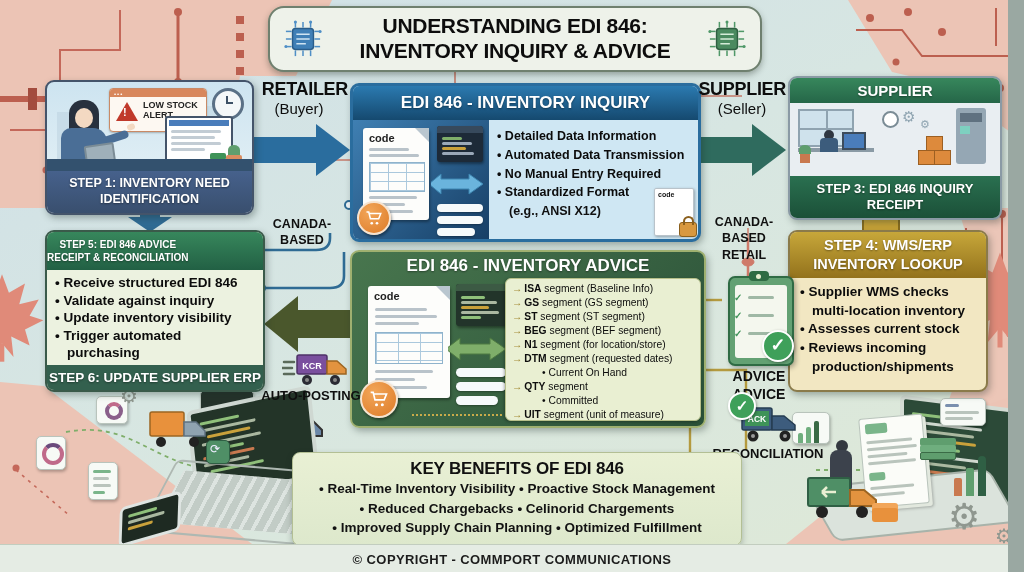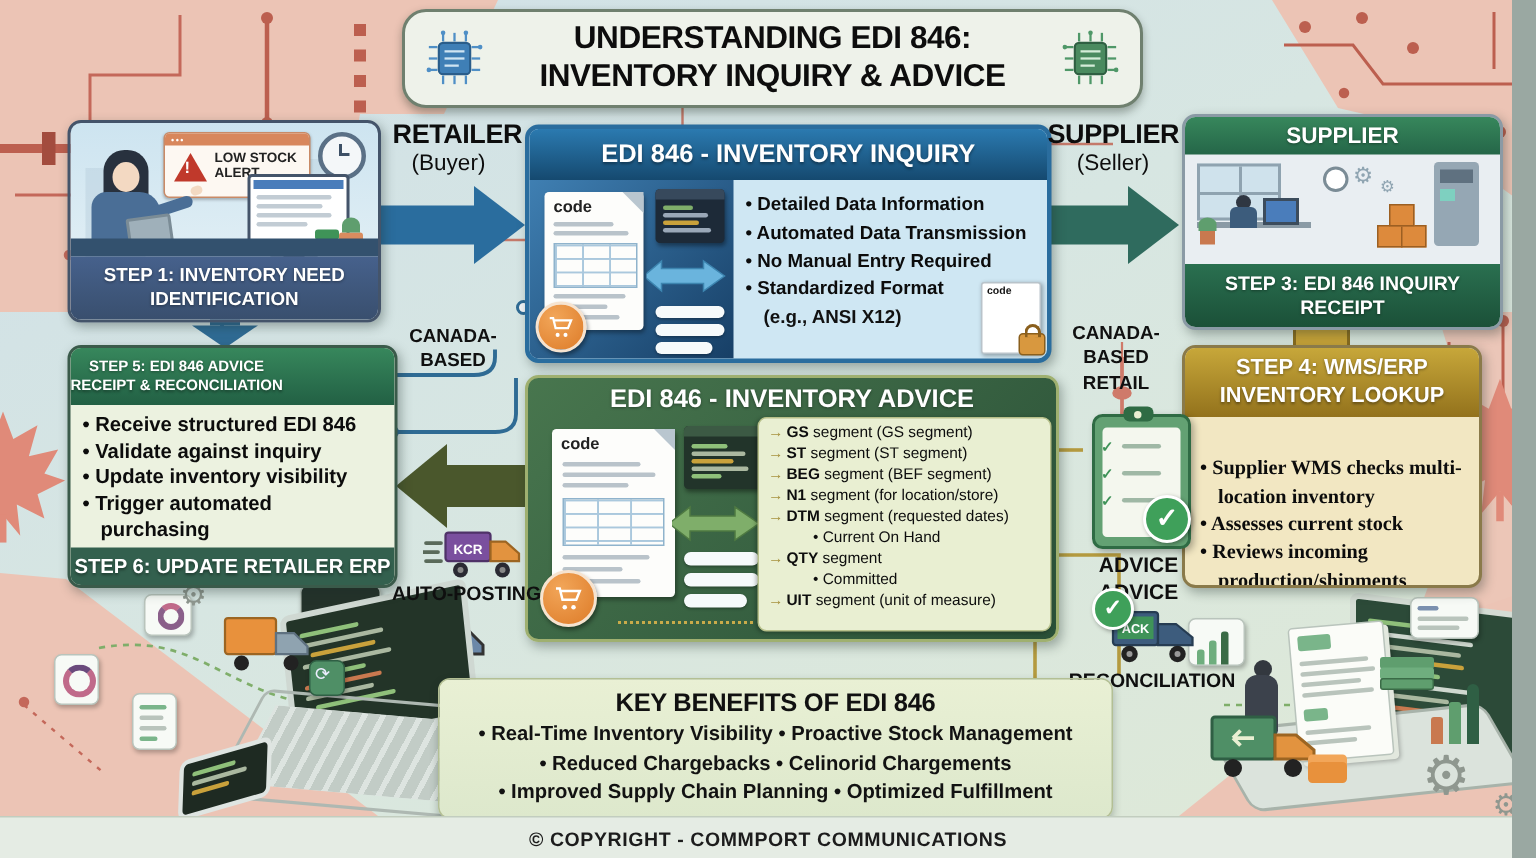--- a/index.html
+++ b/index.html
@@ -107,21 +107,21 @@
   .person3-body{position:absolute;left:30px;top:60px;width:18px;height:14px;background:#3c5c7c;border-radius:4px 4px 0 0;}
   .mon3{position:absolute;left:52px;top:54px;width:20px;height:14px;background:#4a7dbb;border:2px solid #3c4c5c;}
   .plant3{position:absolute;left:10px;top:76px;width:10px;height:9px;background:#c9794f;}
   .plant3::before{content:"";position:absolute;left:-1px;top:-9px;width:12px;height:9px;background:#5f9e6e;border-radius:50% 50% 0 0;}
 
   .gold-link{left:862px;top:214px;width:34px;height:18px;background:#c9a438;border:2px solid #8a6d1f;z-index:4;}
 
   
   .step4{left:788px;top:230px;width:196px;height:158px;border:2px solid #8a7a4a;background:#f2e7c2;}
   .step4-hdr{height:46px;background:linear-gradient(#c7a73a,#93721c);font-size:14.5px;line-height:1.3;display:flex;align-items:center;justify-content:center;}
-  .step4-body{padding:25px 8px 0 10px;font-family:Liberation Serif, serif;}
+  .step4-body{padding:5px 8px 0 10px;}
   .step4-body .blt{font-size:13.5px;line-height:1.38;}
 
   
   .step5{left:45px;top:230px;width:216px;height:158px;border:2.5px solid #3a5a4a;background:#ecf2e0;}
   .step5-hdr{height:38px;background:linear-gradient(#37875c,#226044);font-size:10px;line-height:1.3;display:flex;align-items:center;}
   .step5-body{padding:4px 6px 0 8px;}
   .step5-body .blt{font-size:13.5px;line-height:1.3;}
   .step5-footer{position:absolute;left:0;right:0;bottom:0;height:25px;background:#33604e;font-size:13.5px;line-height:25px;}
 
   
@@ -478,21 +478,21 @@
           <div>STEP 5: EDI 846 ADVICE</div>
       <div>RECEIPT &amp; RECONCILIATION</div>
         </div>
     </div>
     <div class="step5-body">
       <div class="blt">Receive structured EDI 846</div>
       <div class="blt">Validate against inquiry</div>
       <div class="blt">Update inventory visibility</div>
       <div class="blt">Trigger automated purchasing</div>
     </div>
-    <div class="step5-footer hdr">STEP 6: UPDATE RETAILER ERP</div>
+    <div class="step5-footer hdr">STEP 6: UPDATE SUPPLIER ERP</div>
   </div>
 
   <div class="abs panel advice">
     <div class="hdr adv-title">EDI 846 - INVENTORY ADVICE</div>
     <div class="adv-left">
       <div class="doc" style="left:16px;top:34px;width:82px;height:112px;">
         <div class="fold"></div>
         <div class="code-lbl">code</div>
         <div class="dln" style="left:7px;top:22px;width:52px;"></div>
         <div class="dln" style="left:7px;top:29px;width:62px;"></div>
@@ -519,20 +519,21 @@
       <div class="cart-badge" style="left:8px;bottom:8px;width:34px;height:34px;">
         <svg width="20" height="20" viewBox="0 0 24 24">
             <path d="M2,4 h3 l2.2,9 h11 l2.8,-7 H6" stroke="#fff" stroke-width="2" fill="none"></path>
             <circle cx="9" cy="19" r="1.8" fill="#fff"></circle>
             <circle cx="16" cy="19" r="1.8" fill="#fff"></circle>
           </svg>
       </div>
       <div class="gold-dots"></div>
     </div>
     <div class="adv-panel">
+      <div class="seg"><span class="ar">→</span><b>ISA</b><span> segment (Baseline Info)</span></div>
       <div class="seg"><span class="ar">→</span><b>GS</b><span> segment (GS segment)</span></div>
       <div class="seg"><span class="ar">→</span><b>ST</b><span> segment (ST segment)</span></div>
       <div class="seg"><span class="ar">→</span><b>BEG</b><span> segment (BEF segment)</span></div>
       <div class="seg"><span class="ar">→</span><b>N1</b><span> segment (for location/store)</span></div>
       <div class="seg"><span class="ar">→</span><b>DTM</b><span> segment (requested dates)</span></div>
       <div class="seg sub"><span>• </span><span>Current On Hand</span></div>
       <div class="seg"><span class="ar">→</span><b>QTY</b><span> segment</span></div>
       <div class="seg sub"><span>• </span><span>Committed</span></div>
       <div class="seg"><span class="ar">→</span><b>UIT</b><span> segment (unit of measure)</span></div>
     </div>

